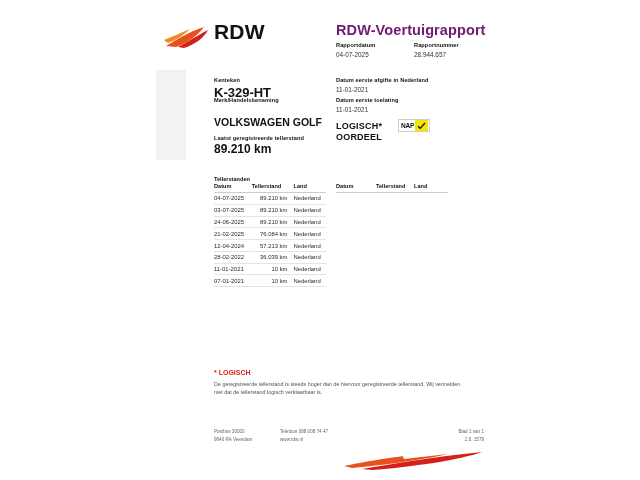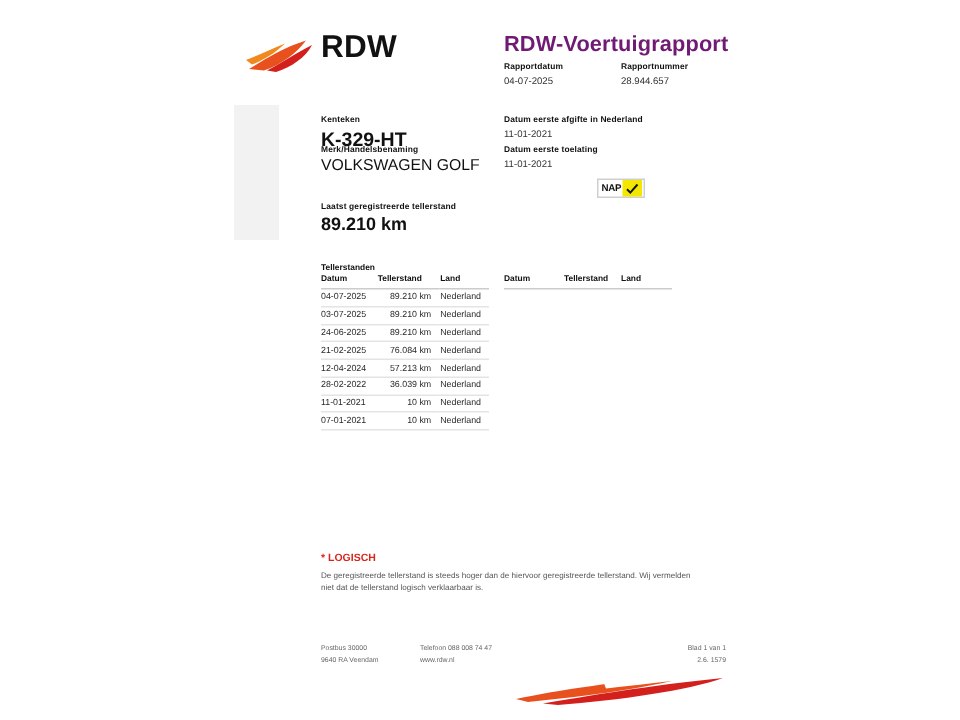--- a/index.html
+++ b/index.html
@@ -90,23 +90,23 @@
     letter-spacing: 0.1px;
   }
   .lic-plate {
     font-size: 13px;
     font-weight: bold;
     color: #111111;
     margin-top: 2px;
   }
   .model-name {
     font-size: 10.5px;
-    font-weight: normal;
-    color: #111111;
-    margin-top: 1px;
+    font-weight: bold;
+    color: #111111;
+    margin-top: 13px;
   }
   .odo-value {
     font-size: 12px;
     font-weight: bold;
     color: #111111;
     margin-top: 1px;
   }
 
   .v-kenteken { position: absolute; left: 214px; top: 77px; }
   .v-merk     { position: absolute; left: 214px; top: 97px; }
@@ -300,20 +300,24 @@
   <div class="r-eerste">
     <div class="block-label">Datum eerste afgifte in Nederland</div>
     <div class="date-value">11-01-2021</div>
   </div>
 
   <div class="r-toelat">
     <div class="block-label">Datum eerste toelating</div>
     <div class="date-value">11-01-2021</div>
   </div>
 
+  <div class="verdict">
+    <div class="verdict-line1">LOGISCH*</div>
+    <div class="verdict-line2">OORDEEL</div>
+  </div>
 
   <div class="nap-badge">
     <span class="nap-text">NAP</span>
     <span class="nap-check">
       <svg width="9" height="8" viewBox="0 0 9 8">
           <path d="M1 4.2 L3.2 6.4 L8 1" stroke="#111111" stroke-width="1.3" fill="none"></path>
         </svg>
     </span>
   </div>
 

